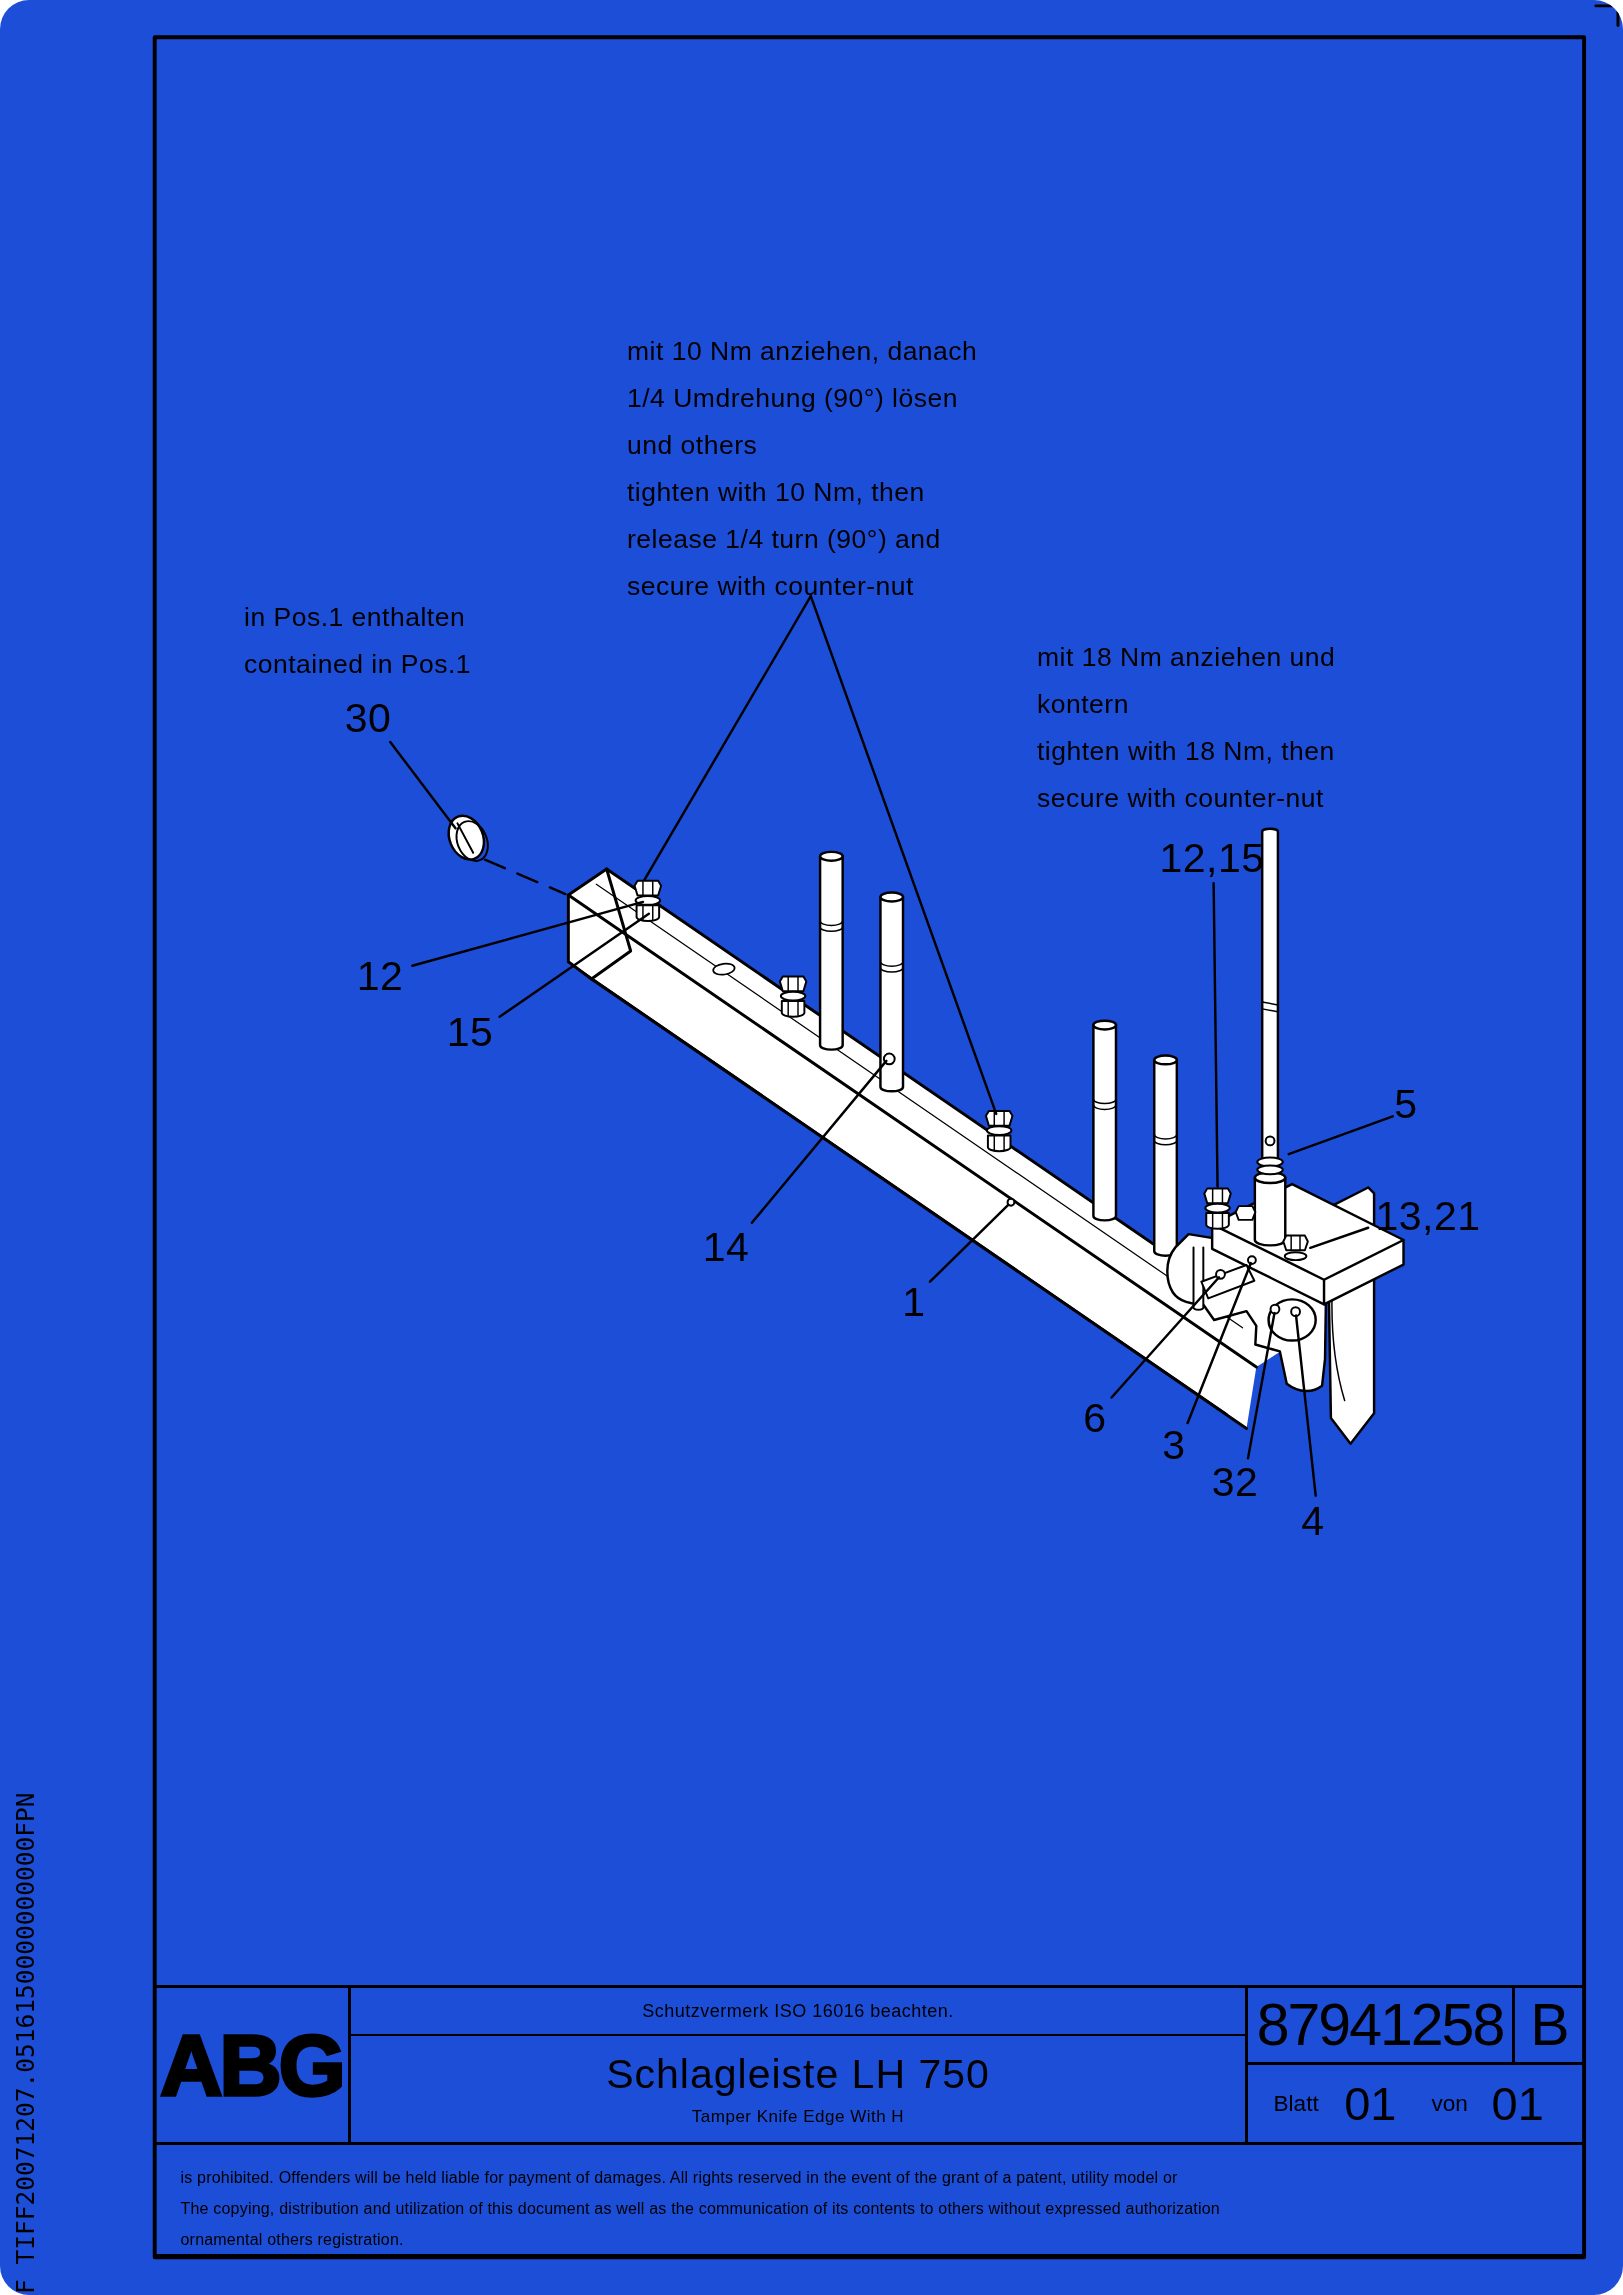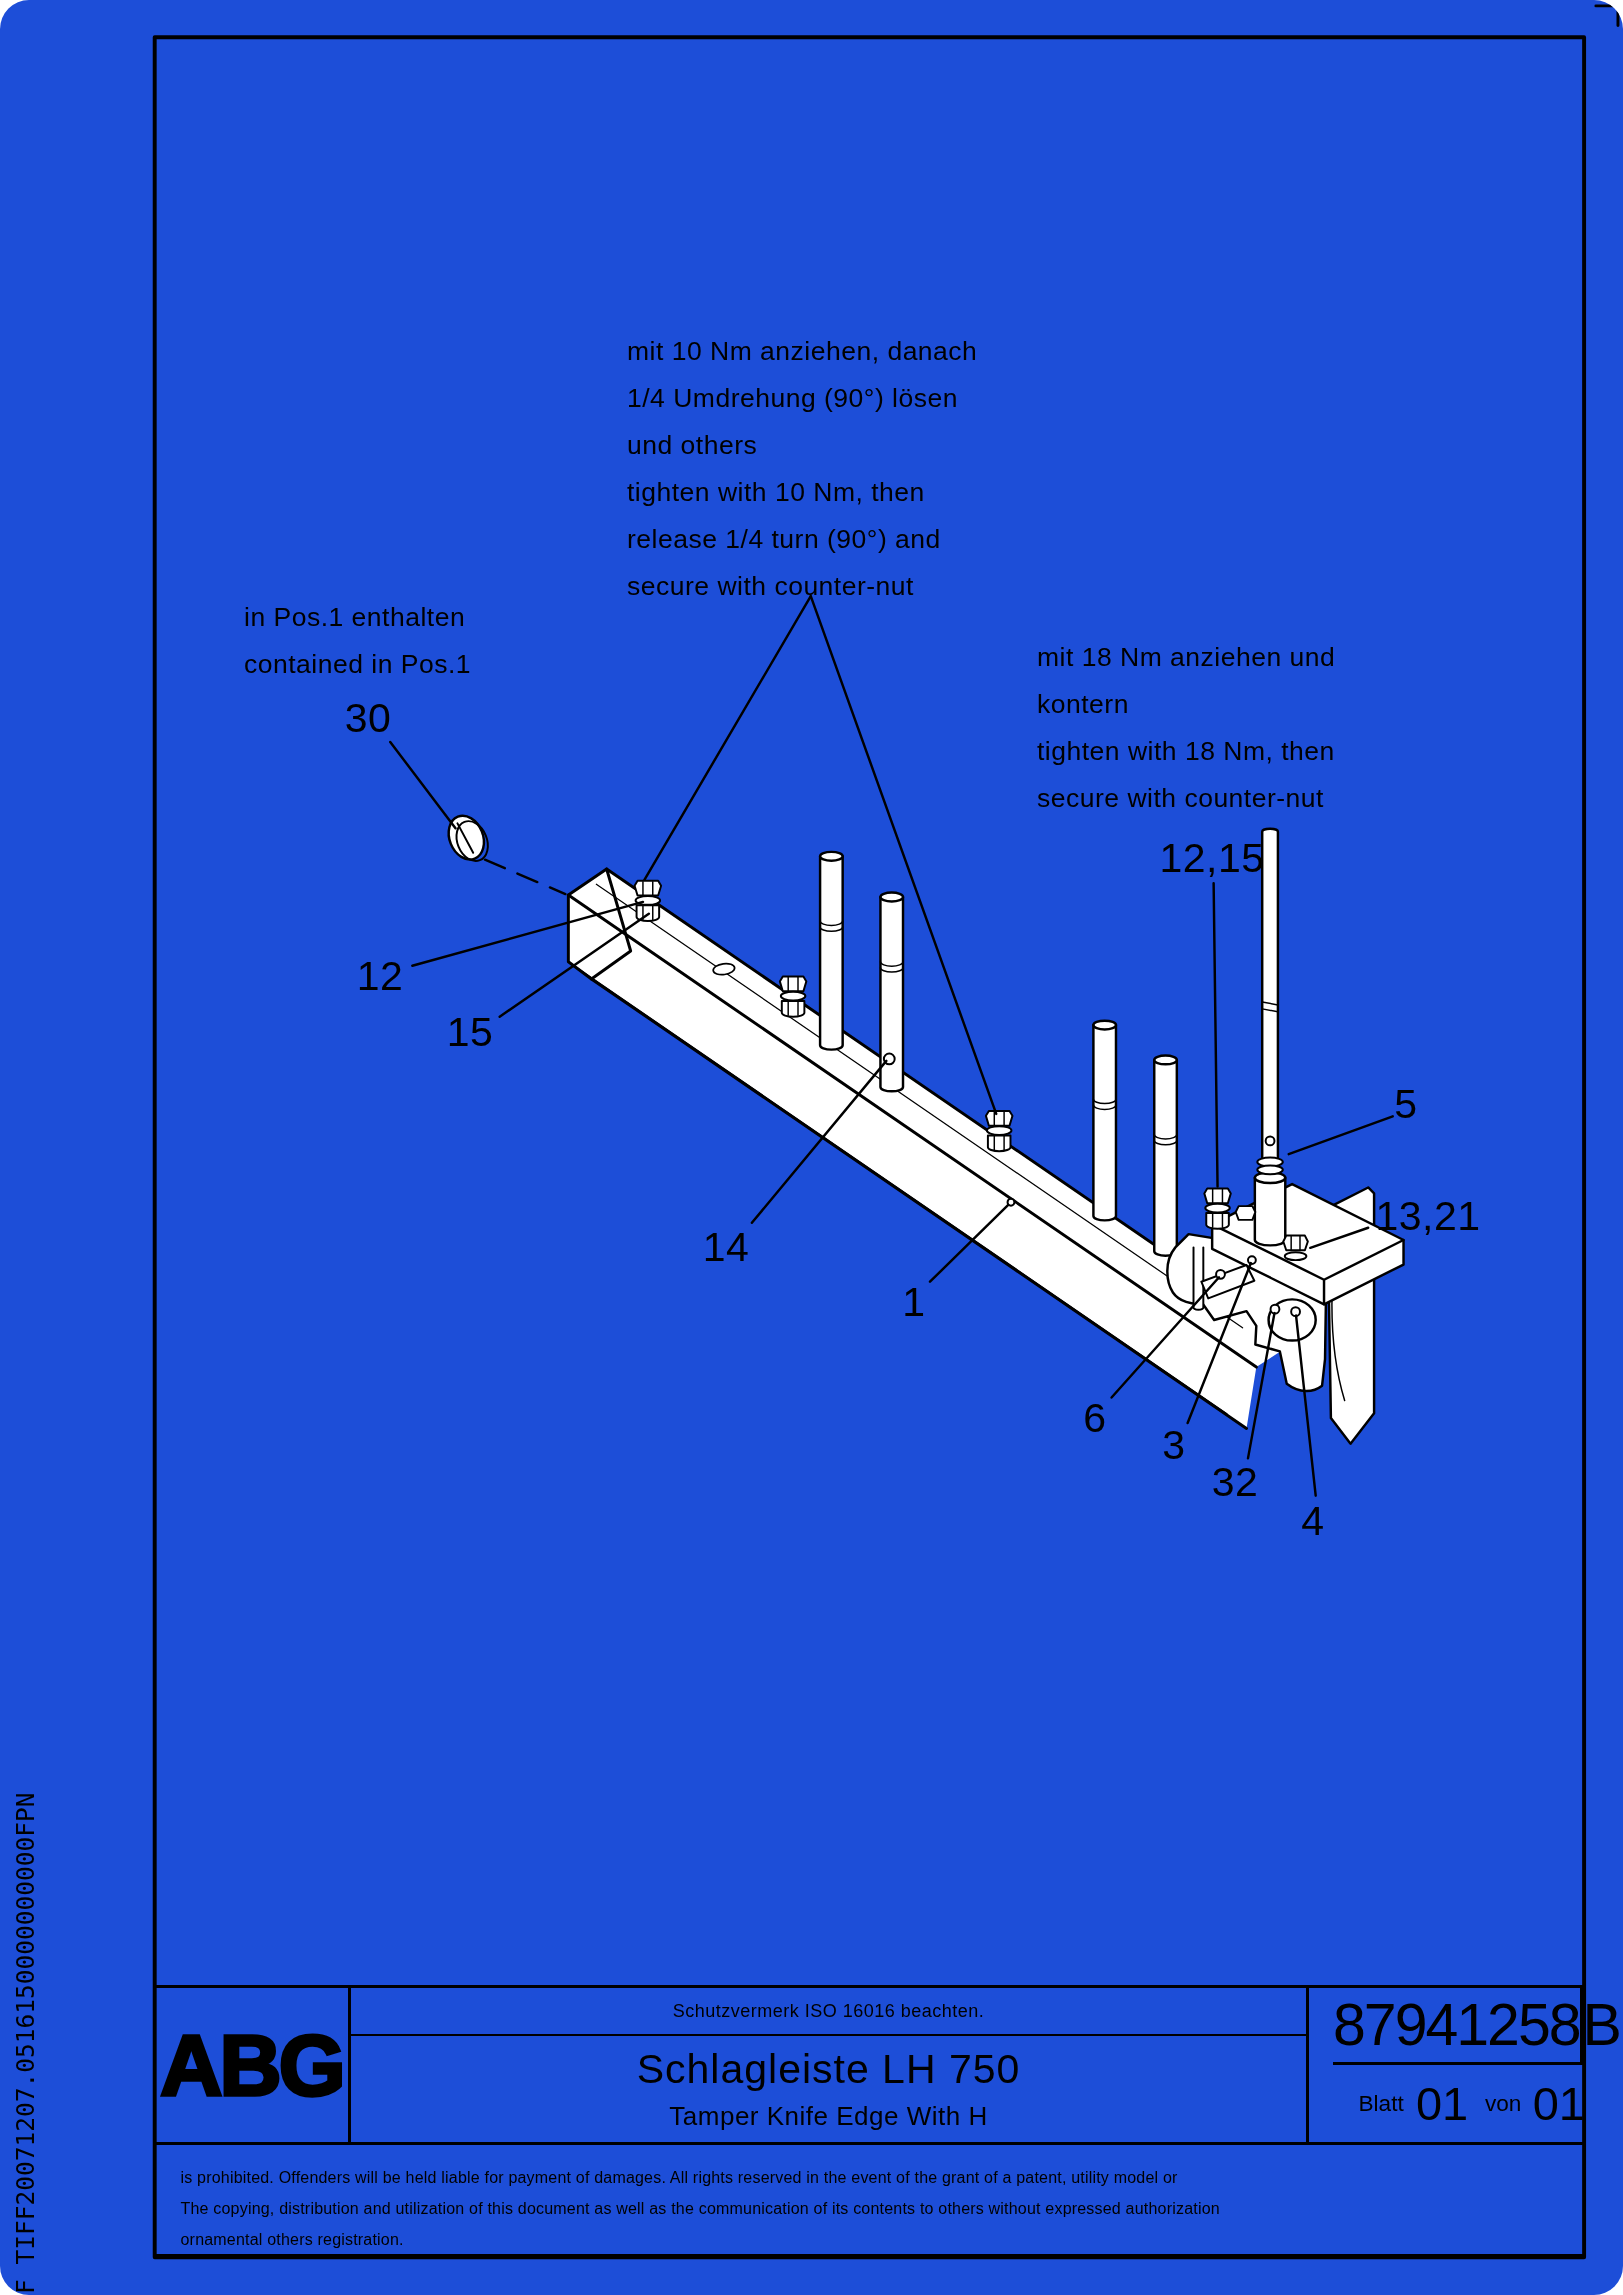--- a/index.html
+++ b/index.html
@@ -16,22 +16,22 @@
   .tblock{position:absolute;left:155px;top:1985px;width:1430px;height:157px;box-sizing:border-box;
           border-top:3.9px solid #000;display:flex;}
   .tb-abg{width:196px;box-sizing:border-box;border-right:3.9px solid #000;display:flex;
           align-items:center;justify-content:center;}
   .abg-logo{font-size:86px;font-weight:bold;letter-spacing:-2.9px;-webkit-text-stroke:3.4px #000;}
   .tb-mid{flex:1;display:flex;flex-direction:column;box-sizing:border-box;}
   .tb-schutz{height:48px;box-sizing:border-box;border-bottom:2.9px solid #000;display:flex;
              align-items:center;justify-content:center;font-size:18px;letter-spacing:0.5px;}
   .tb-titles{flex:1;display:flex;flex-direction:column;align-items:center;justify-content:center;}
   .tb-title{font-size:41px;letter-spacing:1px;}
-  .tb-subtitle{font-size:26px;margin-top:8.8px;letter-spacing:0.5px;}
-  .tb-right{width:279px;box-sizing:border-box;border-left:3.9px solid #000;display:flex;flex-direction:column;padding-left:24px;}
+  .tb-subtitle{font-size:17px;margin-top:8.8px;letter-spacing:0.5px;}
+  .tb-right{width:340px;box-sizing:border-box;border-left:3.9px solid #000;display:flex;flex-direction:column;}
   .tb-docrow{height:77px;box-sizing:border-box;border-bottom:3.9px solid #000;display:flex;}
   .tb-docnum{flex:1;display:flex;align-items:center;justify-content:center;
              font-size:59px;letter-spacing:-2px;}
   .tb-rev{width:73px;box-sizing:border-box;border-left:3.9px solid #000;display:flex;
           align-items:center;justify-content:center;font-size:59px;}
   .tb-sheetrow{flex:1;display:flex;align-items:center;padding-left:25.5px;}
   .tb-small{font-size:22.6px;}
   .tb-big{font-size:47px;}
   .gap1{width:25.5px;}.gap2{width:35px;}.gap3{width:23.6px;}
   

